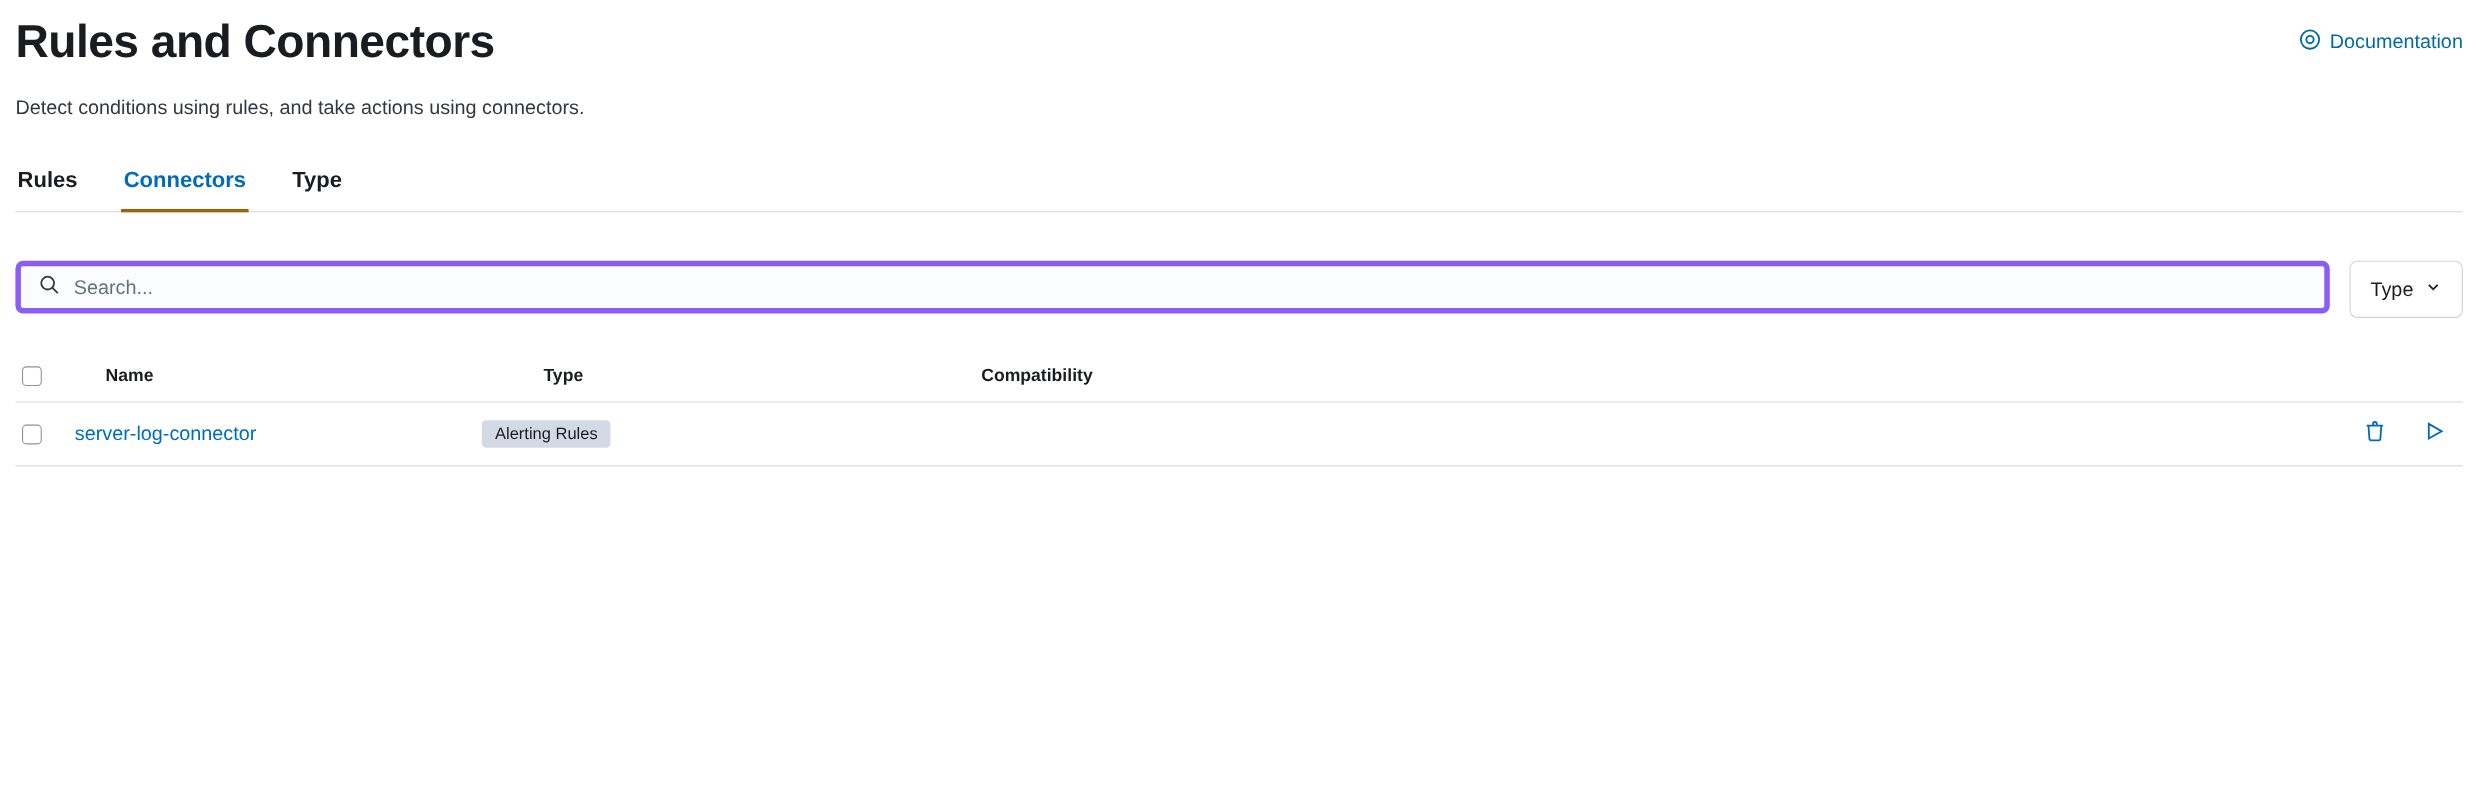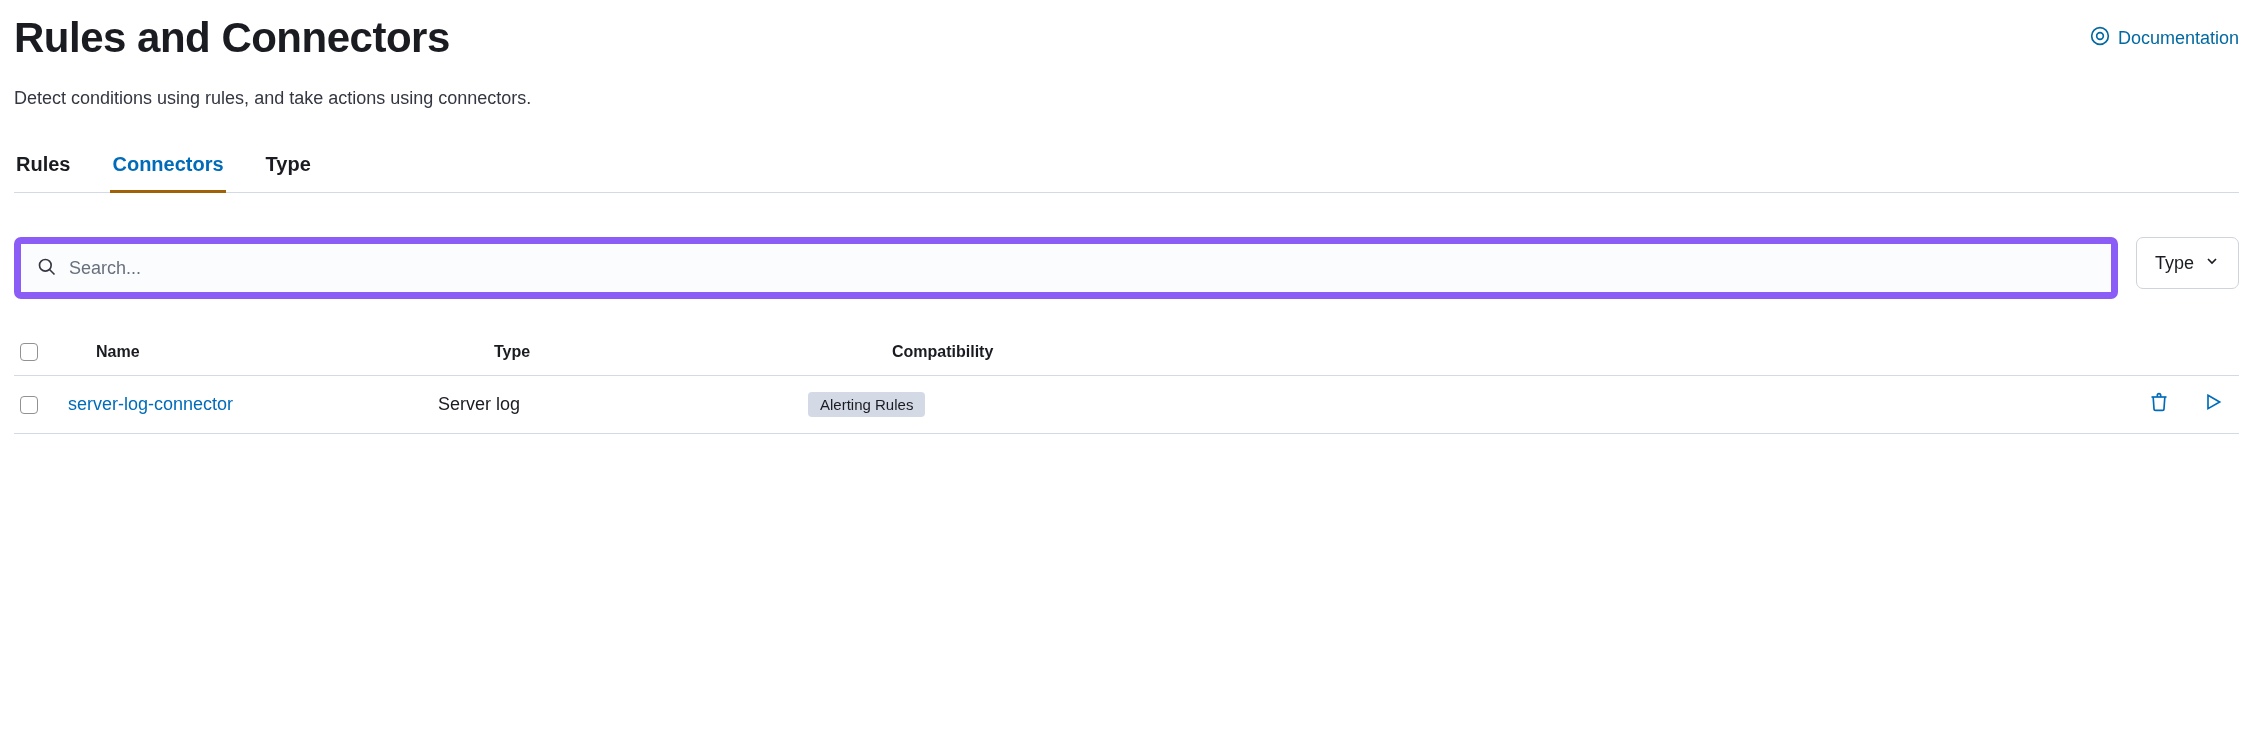--- a/index.html
+++ b/index.html
@@ -60,25 +60,25 @@
   .toolbar {
     display: flex;
     gap: 18px;
     margin-top: 44px;
     align-items: stretch;
   }
   .search-wrap {
     flex: 1;
     display: flex;
     align-items: center;
-    border: 7px solid #8b5cf6;
+    border: 5px solid #8b5cf6;
     background: #fbfcfd;
     border-radius: 7px;
     padding: 0 16px;
-    height: 62px;
+    height: 48px;
   }
   .search-wrap svg { width: 20px; height: 20px; color: #343741; flex-shrink:0;}
   .search-input {
     border: none;
     background: transparent;
     outline: none;
     font-size: 18px;
     padding: 0 12px;
     flex: 1;
     color: #343741;
@@ -201,21 +201,20 @@
     <div class="col-compat">Compatibility</div>
     <div class="col-actions"></div>
   </div>
   <div class="trow">
     <div class="col-check">
       <div class="checkbox"></div>
     </div>
     <div class="col-name">
       <span class="link">server-log-connector</span>
     </div>
-    <div class="col-type">Server log</div>
     <div class="col-compat">
       <span class="badge">Alerting Rules</span>
     </div>
     <div class="col-actions">
       <span class="icon-btn">
         <span>
           <svg viewBox="0 0 24 24" fill="none" stroke="currentColor" stroke-width="2">
             <polyline points="3 6 5 6 21 6"></polyline>
             <path d="M19 6l-1 14a2 2 0 0 1-2 2H8a2 2 0 0 1-2-2L5 6"></path>
             <path d="M10 6V4a2 2 0 0 1 2-2h0a2 2 0 0 1 2 2v2"></path>

